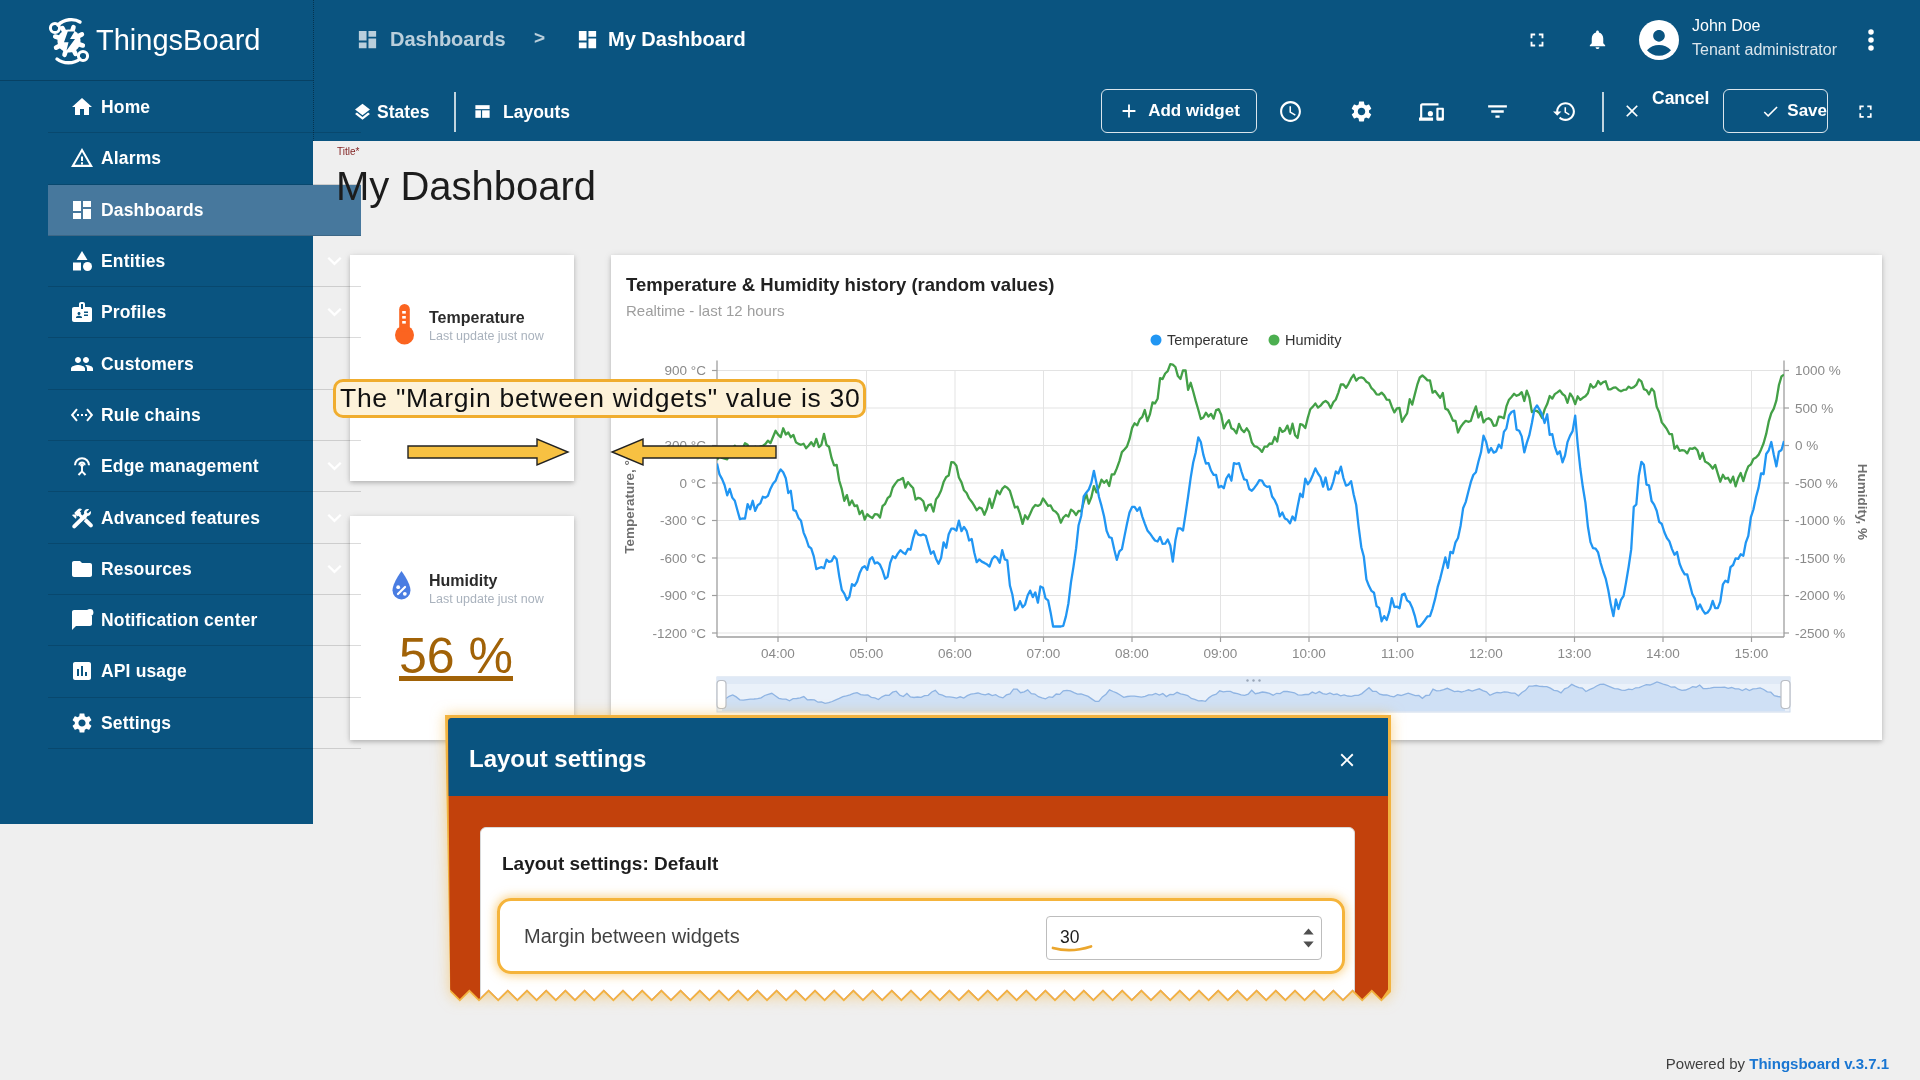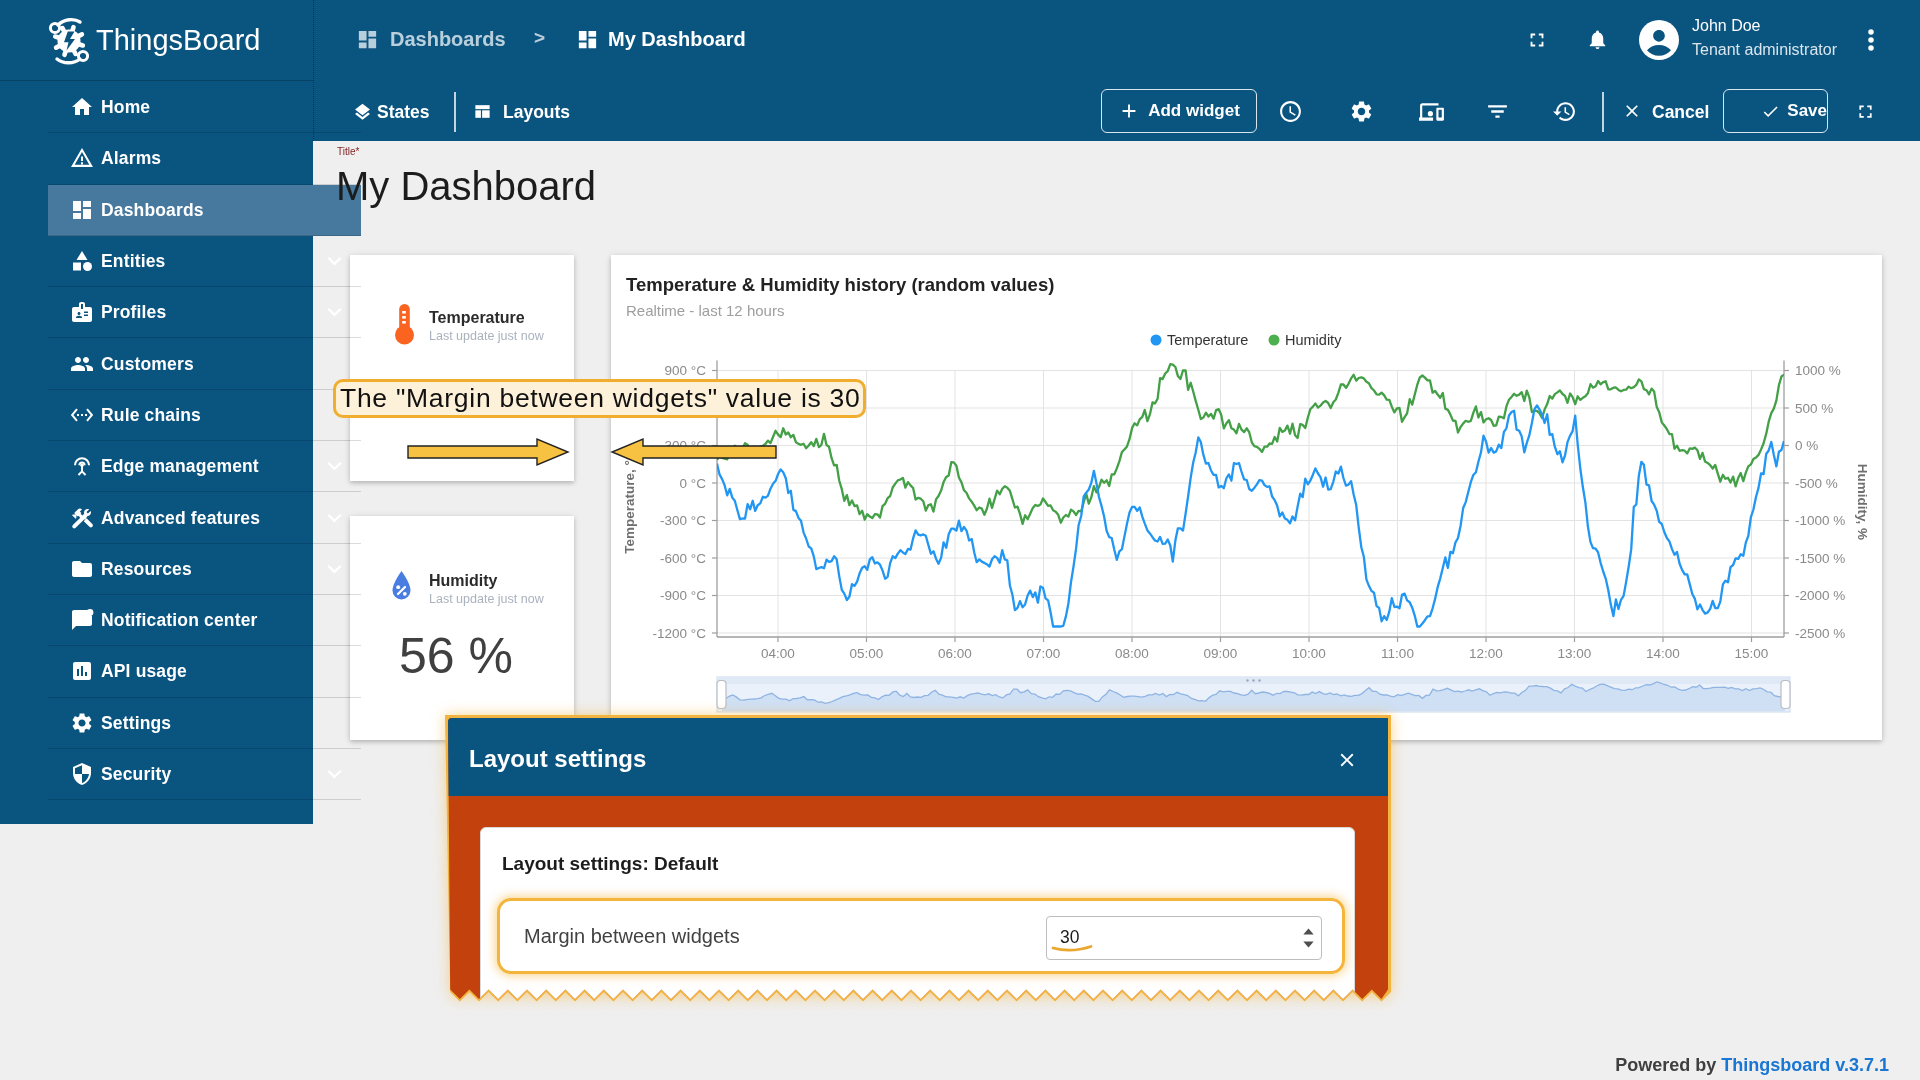--- a/index.html
+++ b/index.html
@@ -45,21 +45,21 @@
   background:#c2410c; border-radius:4px; overflow:hidden;text-align:right; }
 #modal-head { position:absolute; left:0; top:0; width:940px; height:78px; background:#0a5480; }
 #modal-title { position:absolute; left:21px; top:27px; font-size:24px; font-weight:bold; color:#fff; }
 #m-card { position:absolute; left:32px; top:109px; width:875px; height:200px; border:1px solid #d9d9d9; border-radius:6px; background:#fff; }
 #m-card-title { position:absolute; left:21px; top:25px; font-size:19px; font-weight:bold; color:#1d1d1d; }
 #m-row { position:absolute; left:16px; top:70px; width:848px; height:76px; border:3px solid #f5b43b; border-radius:14px; box-shadow:0 0 10px 2px rgba(245,180,59,0.55); }
 #m-label { position:absolute; left:24px; top:24px; font-size:20px; color:#424242; }
 #m-input { position:absolute; left:546px; top:15px; width:276px; height:44px; border:1px solid #bdbdbd; border-radius:4px; }
 #m-val { position:absolute; left:13px; top:10px; font-size:17.5px; color:#1d1d1d; }
 
-.powered { position:absolute; right:31px; top:1055px; font-size:18px; color:#3f3f3f;font-weight:bold; }
+.powered { position:absolute; right:31px; top:1055px; font-size:15px; color:#3f3f3f; }
 .powered b { color:#1976d2; }
 </style>
 </head>
 <body>
 <div id="root">
   <div id="topbar" class="abs"></div>
   <div id="content" class="abs"></div>
 
   <div class="abs" style="left:337px;top:146px;font-size:10px;color:#7f1d1d;z-index:5;">Title*</div>
   <div class="abs" style="left:336px;top:164px;font-size:40px;color:#1c1c1c;z-index:5;">My Dashboard</div>
@@ -82,21 +82,21 @@
     <div class="abs" style="left:40px;top:55px;width:160px;height:70px;white-space:nowrap;">
       <svg width="21" height="31" viewBox="0 0 21 31" style="position:absolute;left:1px;top:0;">
         <path d="M10.5 0 C10.5 0 1.5 12 1.5 19.5 a9 9 0 0 0 18 0 C19.5 12 10.5 0 10.5 0 Z" fill="#4a7de2"></path>
         <circle cx="7.2" cy="16.2" r="1.9" fill="#fff"></circle>
         <circle cx="13.8" cy="22.8" r="1.9" fill="#fff"></circle>
         <rect x="4.4" y="18.4" width="12.2" height="2.2" rx="1.1" transform="rotate(-45 10.5 19.5)" fill="#fff"></rect>
       </svg>
       <div class="w-title" style="position:absolute;left:39px;top:1px;">Humidity</div>
       <div class="w-sub" style="position:absolute;left:39px;top:20.5px;">Last update just now</div>
     </div>
-    <div class="abs" style="left:0;top:115px;width:212px;text-align:center;font-size:50px;line-height:1;color:#404040;">56&nbsp;%</div>
+    <div class="abs" style="left:0;top:115px;width:212px;text-align:center;font-size:50px;line-height:1;color:#a16207;text-decoration:underline;">56&nbsp;%</div>
   </div>
 
   <div class="card" style="left:611px;top:255px;width:1271px;height:485px;">
     <div class="abs" style="left:15px;top:19px;font-size:18.5px;font-weight:bold;color:#222;">Temperature &amp; Humidity history (random values)</div>
     <div class="abs" style="left:15px;top:47px;font-size:15px;color:#9e9e9e;">Realtime - last 12 hours</div>
     <svg id="chartsvg" width="1271" height="485" viewBox="0 0 1271 485" style="position:absolute;left:0;top:0;">
       <defs>
           <clipPath id="plotclip">
             <rect x="106" y="103.5" width="1067" height="278.5"></rect>
           </clipPath>
@@ -335,29 +335,20 @@
             <path d="M19 3H5c-1.1 0-2 .9-2 2v14c0 1.1.9 2 2 2h14c1.1 0 2-.9 2-2V5c0-1.1-.9-2-2-2zM9 17H7v-7h2v7zm4 0h-2V7h2v10zm4 0h-2v-4h2v4z" fill="#fff"></path>
           </svg>
           <span class="mi-txt">API usage</span>
         </div>
     <div class="menu-item">
           <svg class="mi-ico" viewBox="0 0 24 24">
             <path d="M19.14 12.94c.04-.3.06-.61.06-.94 0-.32-.02-.64-.07-.94l2.03-1.58c.18-.14.23-.41.12-.61l-1.92-3.32c-.12-.22-.37-.29-.59-.22l-2.39.96c-.5-.38-1.03-.7-1.62-.94l-.36-2.54c-.04-.24-.24-.41-.48-.41h-3.84c-.24 0-.43.17-.47.41l-.36 2.54c-.59.24-1.13.57-1.62.94l-2.39-.96c-.22-.08-.47 0-.59.22L2.74 8.87c-.12.21-.08.47.12.61l2.03 1.58c-.05.3-.09.63-.09.94s.02.64.07.94l-2.03 1.58c-.18.14-.23.41-.12.61l1.92 3.32c.12.22.37.29.59.22l2.39-.96c.5.38 1.03.7 1.62.94l.36 2.54c.05.24.24.41.48.41h3.84c.24 0 .44-.17.47-.41l.36-2.54c.59-.24 1.13-.56 1.62-.94l2.39.96c.22.08.47 0 .59-.22l1.92-3.32c.12-.22.07-.47-.12-.61l-2.01-1.58zM12 15.6c-1.98 0-3.6-1.62-3.6-3.6s1.62-3.6 3.6-3.6 3.6 1.62 3.6 3.6-1.62 3.6-3.6 3.6z" fill="#fff"></path>
           </svg>
           <span class="mi-txt">Settings</span>
         </div>
-    <div class="menu-item">
-          <svg class="mi-ico" viewBox="0 0 24 24">
-            <path d="M12 1 3 5v6c0 5.55 3.84 10.74 9 12 5.16-1.26 9-6.45 9-12V5l-9-4zm0 10.99h7c-.53 4.12-3.28 7.79-7 8.94V12H5V6.3l7-3.11v8.8z" fill="#fff"></path>
-          </svg>
-          <span class="mi-txt">Security</span>
-          <svg class="mi-chev" viewBox="0 0 17 17">
-            <path d="M2.3 5.2 8.5 11.4 14.7 5.2" stroke="#fff" stroke-width="2.3" fill="none"></path>
-          </svg>
-        </div>
     </div>
   </div>
 
   <svg class="abs" width="23" height="23" viewBox="0 0 24 24" style="left:356px;top:28px;z-index:6;">
       <g fill="rgba(255,255,255,0.72)">
         <path d="M3 13h8V3H3v10zm0 8h8v-6H3v6zm10 0h8V11h-8v10zm0-18v6h8V3h-8z"></path>
       </g>
     </svg>
   <div class="abs bc-txt bc-dim" style="left:390px;top:28px;z-index:6;">Dashboards</div>
   <div class="abs bc-txt bc-dim" style="left:534px;top:27px;font-size:19px;z-index:6;">&gt;</div>
@@ -436,21 +427,21 @@
       <g fill="#fff">
         <path d="M13 3c-4.97 0-9 4.03-9 9H1l3.89 3.89.07.14L9 12H6c0-3.87 3.13-7 7-7s7 3.13 7 7-3.13 7-7 7c-1.93 0-3.68-.79-4.94-2.06l-1.42 1.42C8.27 19.99 10.51 21 13 21c4.97 0 9-4.03 9-9s-4.03-9-9-9zm-1 5v5l4.28 2.54.72-1.21-3.5-2.08V8H12z"></path>
       </g>
     </svg>
   <div class="abs" style="left:1602px;top:92px;width:1.5px;height:40px;background:rgba(255,255,255,0.75);z-index:6;"></div>
   <svg class="abs" width="20" height="20" viewBox="0 0 24 24" style="left:1622px;top:101px;z-index:6;">
       <g fill="#fff">
         <path d="M19 6.41 17.59 5 12 10.59 6.41 5 5 6.41 10.59 12 5 17.59 6.41 19 12 13.41 17.59 19 19 17.59 13.41 12z"></path>
       </g>
     </svg>
-  <div class="abs" style="left:1652px;top:102px;font-size:17.5px;font-weight:bold;color:#fff;z-index:6;">Cancel</div>
+  <div class="abs" style="left:1652px;top:88px;font-size:17.5px;font-weight:bold;color:#fff;z-index:6;">Cancel</div>
   <div class="tb-btn" style="left:1723px;top:89px;width:105px;height:44px;z-index:6;justify-content:flex-end;"><svg width="19" height="19" viewBox="0 0 24 24" style="margin-right:7px;">
         <g fill="#fff">
           <path d="M9 16.17 4.83 12l-1.42 1.41L9 19 21 7l-1.41-1.41z"></path>
         </g>
       </svg>Save</div>
   <svg class="abs" width="21" height="21" viewBox="0 0 24 24" style="left:1855px;top:101px;z-index:6;">
       <g fill="#fff">
         <path d="M7 14H5v5h5v-2H7v-3zm-2-4h2V7h3V5H5v5zm12 7h-3v2h5v-5h-2v3zM14 5v2h3v3h2V5h-5z"></path>
       </g>
     </svg>

